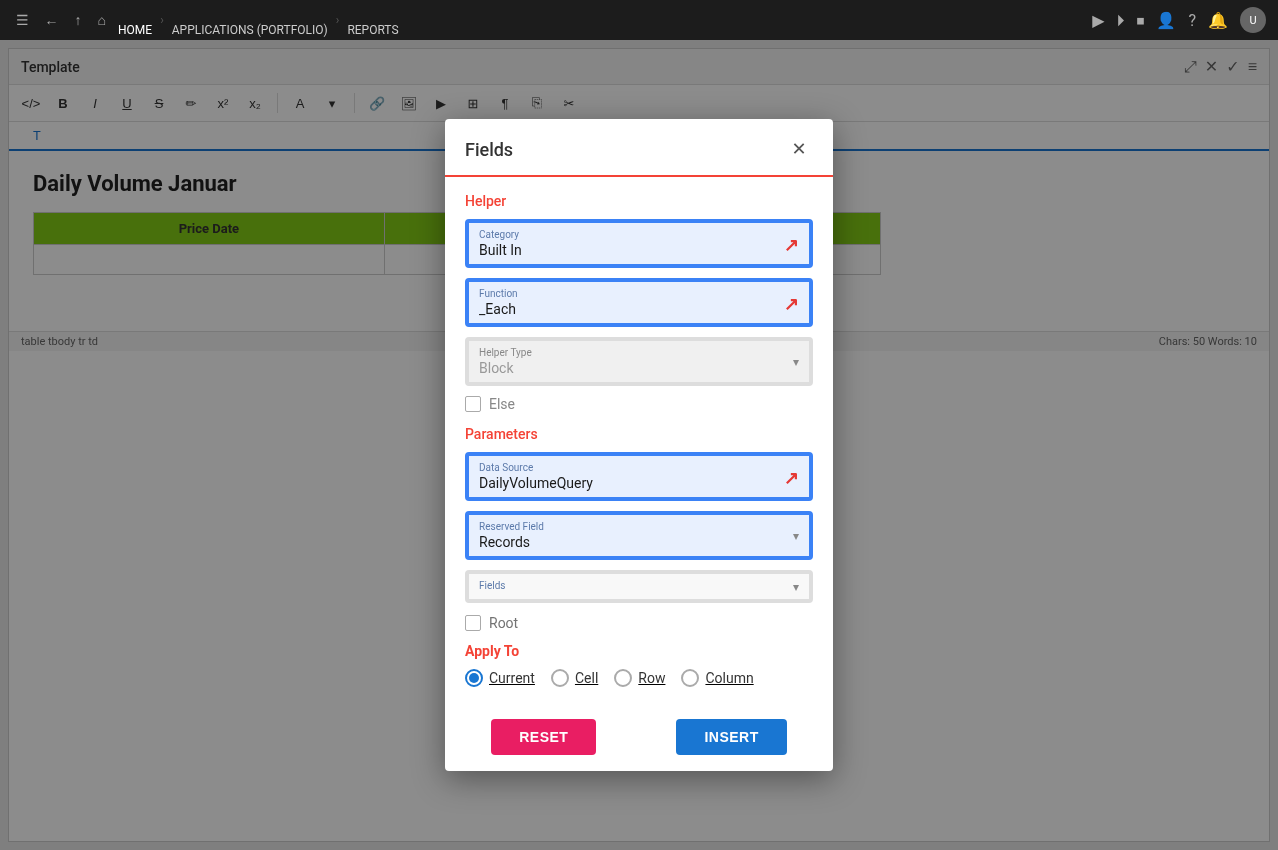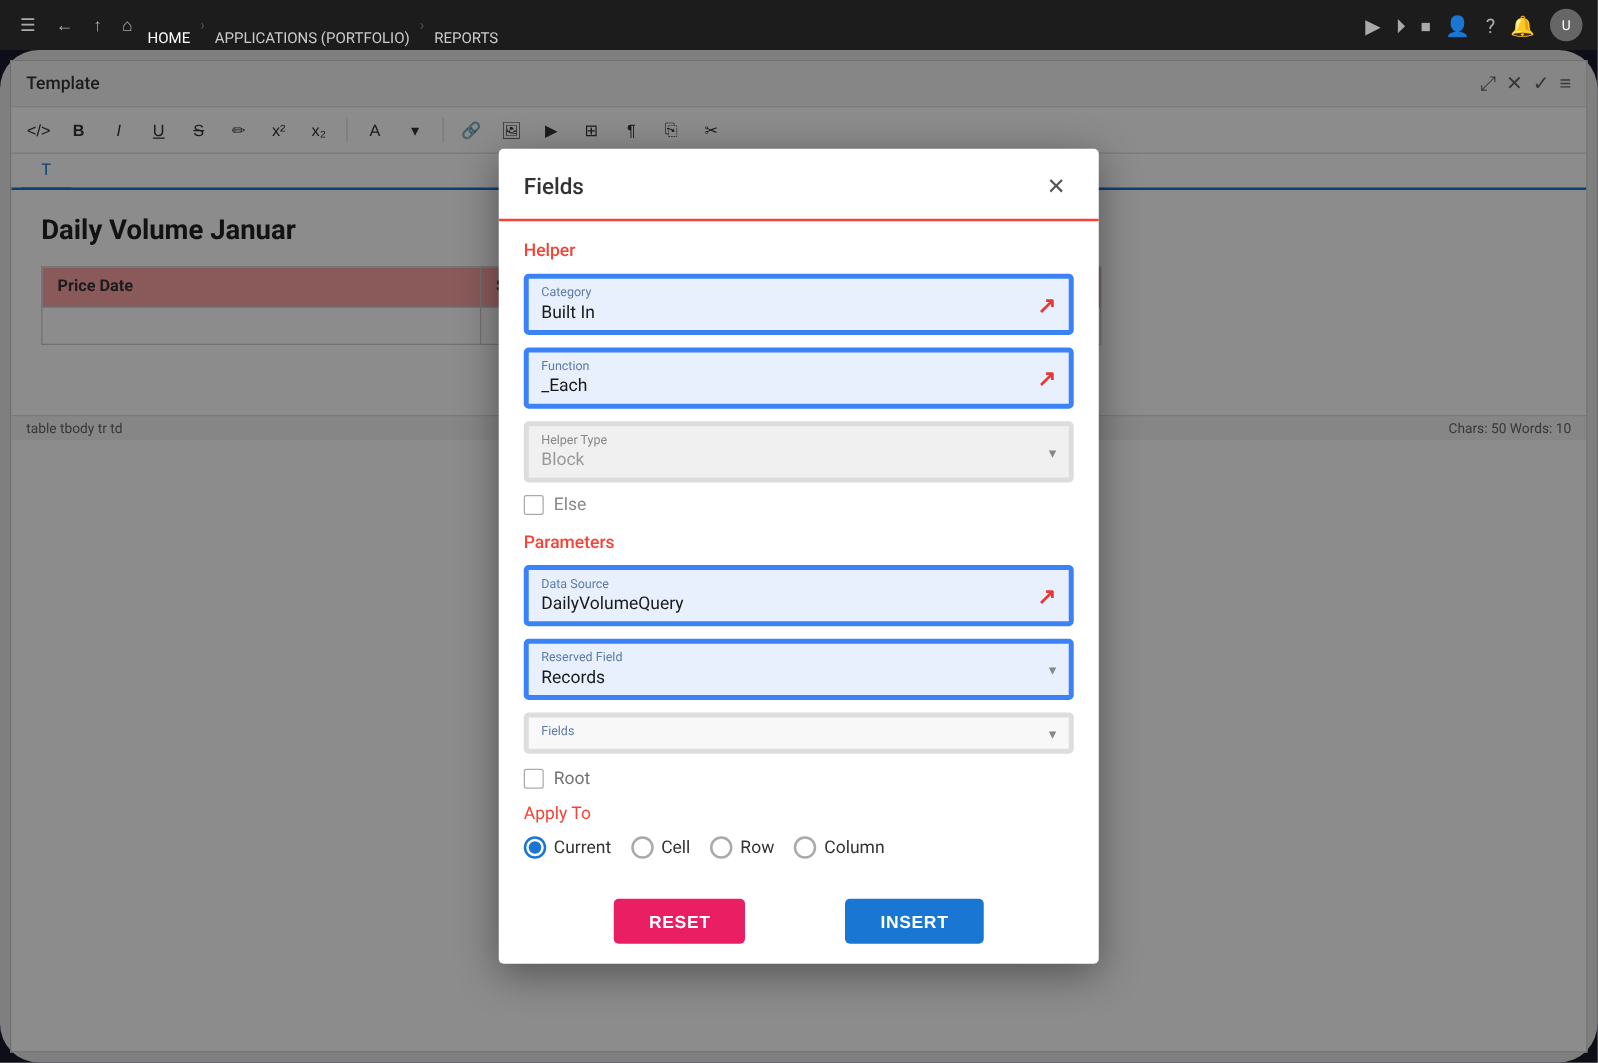--- a/index.html
+++ b/index.html
@@ -47,21 +47,20 @@
       color: #fff; font-size: 11px;
     }
 
     
     .main-area {
       background: #e8e8e8;
       height: calc(850px - 40px);
       position: relative;
       display: flex;
       flex-direction: column;
-      border-radius: 31px;
     }
 
     
     .editor-container {
       background: #fff;
       margin: 8px;
       border: 1px solid #ccc;
       flex: 1;
       position: relative;
       overflow: hidden;
@@ -115,22 +114,22 @@
     
     .doc-content {
       padding: 20px 24px;
       flex: 1;
     }
     .doc-title { font-size: 22px; font-weight: bold; color: #222; margin-bottom: 16px; }
     .doc-table { border-collapse: collapse; width: 70%; }
     .doc-table th {
       border: 1px solid #ccc;
       padding: 8px 12px;
-      background: #fca5a5;
-      text-align: left;
+      background: #84cc16;
+      text-align: center;
       font-size: 13px;
       color: #333;
     }
     .doc-table td {
       border: 1px solid #ccc;
       padding: 8px 12px;
       font-size: 13px;
       height: 30px;
     }
 
@@ -153,21 +152,21 @@
       background: rgba(0,0,0,0.45);
       display: flex;
       align-items: center;
       justify-content: center;
       z-index: 100;
     }
 
     
     .modal {
       background: #fff;
-      width: 480px;
+      width: 388px;
       max-height: 780px;
       border-radius: 4px;
       overflow: hidden;
       display: flex;
       flex-direction: column;
       box-shadow: 0 8px 32px rgba(0,0,0,0.4);
     }
 
     .modal-header {
       padding: 16px 20px 0;
@@ -269,29 +268,30 @@
       align-items: center;
       gap: 8px;
       margin: 12px 0;
     }
     .root-label { font-size: 14px; color: #737373; }
 
     
     .apply-to-label {
       color: #f44336;
       font-size: 14px;
-      font-weight: 400;
+      font-weight: 700;
       margin-bottom: 10px;
     }
 
     .radio-group {
       display: flex;
       align-items: center;
       gap: 16px;
       flex-wrap: wrap;
+      text-decoration: underline;
     }
 
     .radio-item {
       display: flex;
       align-items: center;
       gap: 6px;
       cursor: pointer;
     }
 
     .radio-outer {

